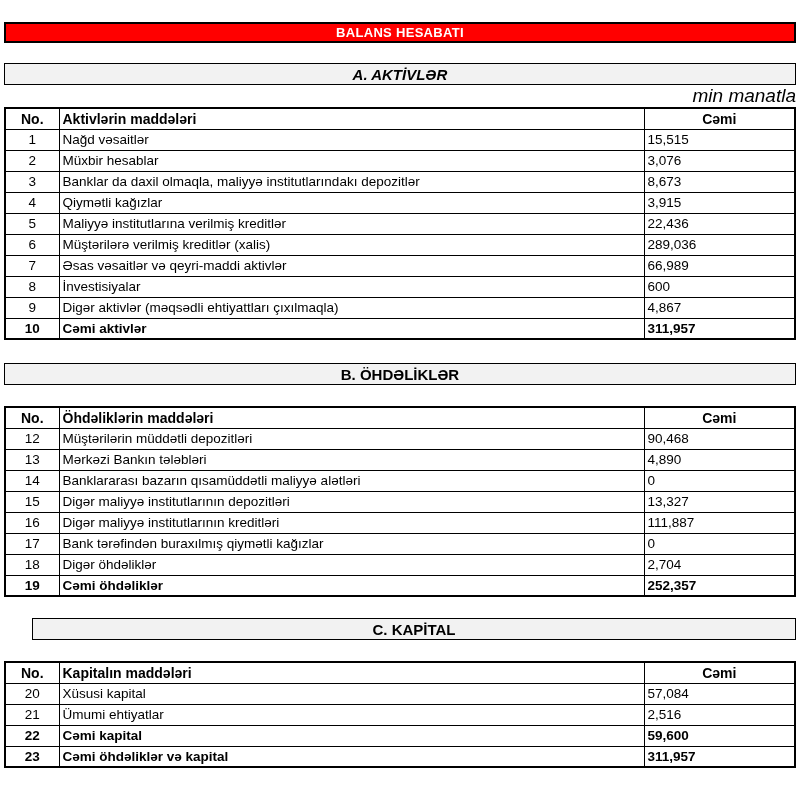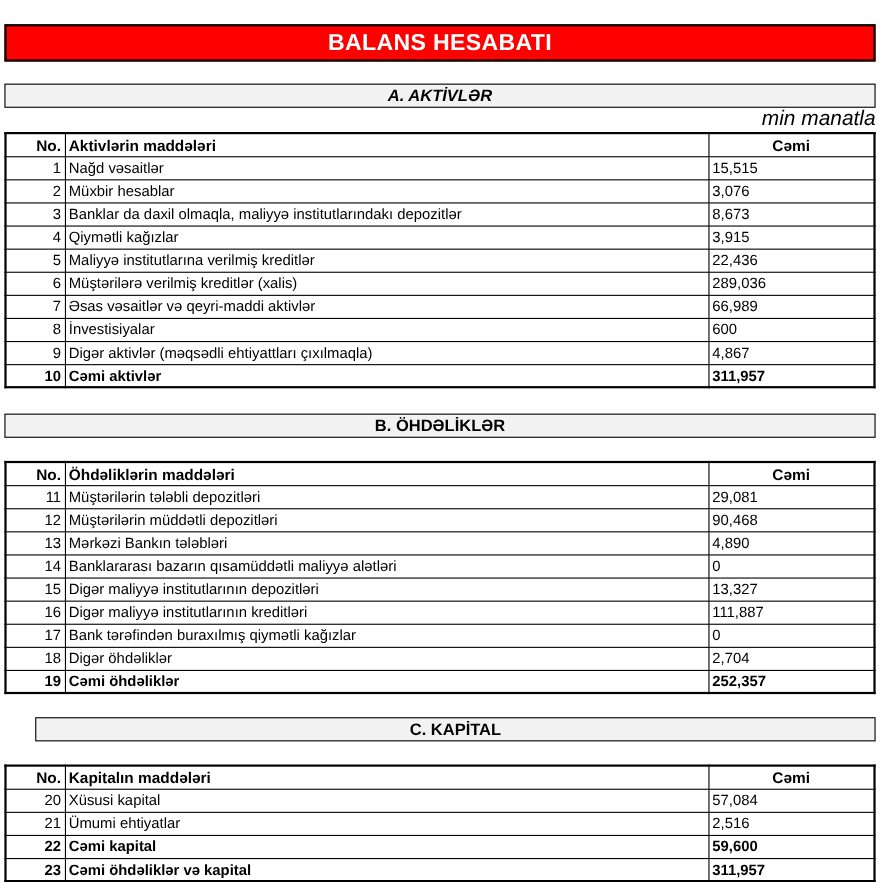--- a/index.html
+++ b/index.html
@@ -12,26 +12,26 @@
   html, body {
     width: 800px; height: 802px;
     background: #FFFFFF;
     font-family: "Liberation Sans", sans-serif;
     color: #000;
     overflow: hidden;
   }
   .doc { padding: 22px 4px 0 4px; }
 
   .banner {
-    height: 34px;
+    height: 21px;
     background: var(--banner-bg);
     border: 2px solid var(--border);
     display: flex; align-items: center; justify-content: center;
     color: var(--banner-text);
-    font-weight: bold; font-size: 21px; letter-spacing: 0.3px;
+    font-weight: bold; font-size: 13px; letter-spacing: 0.3px;
   }
 
   .section-bar {
     height: 22px;
     background: var(--section-bg);
     border: 1.5px solid var(--border);
     display: flex; align-items: center; justify-content: center;
     font-weight: bold; font-size: 15px;
   }
   .bar-a { margin-top: 20px; font-style: italic; }
@@ -57,21 +57,21 @@
     padding: 0 3px;
     font-size: 13.5px;
     line-height: 1;
     overflow: hidden;
     white-space: nowrap;
   }
   table.sheet th { font-weight: bold; font-size: 14px; }
   col.c-no    { width: 54px; }
   col.c-label { width: auto; }
   col.c-value { width: 151px; }
-  th.h-no, td.c-num   { text-align: right; }
+  th.h-no, td.c-num   { text-align: center; }
   th.h-label, td.c-lab { text-align: left; }
   th.h-value { text-align: center; }
   td.c-val   { text-align: left; padding-right: 4px; }
   tr.total td { font-weight: bold; }
 </style>
 </head>
 <body>
 
 <div class="doc">
 
@@ -159,25 +159,20 @@
         <col class="c-label">
         <col class="c-value">
       </colgroup>
     <tbody>
         <tr>
       <th class="h-no">No.</th>
       <th class="h-label">Öhdəliklərin maddələri</th>
       <th class="h-value">Cəmi</th>
     </tr>
     <tr>
-      <td class="c-num">11</td>
-      <td class="c-lab">Müştərilərin tələbli depozitləri</td>
-      <td class="c-val">29,081</td>
-    </tr>
-    <tr>
       <td class="c-num">12</td>
       <td class="c-lab">Müştərilərin müddətli depozitləri</td>
       <td class="c-val">90,468</td>
     </tr>
     <tr>
       <td class="c-num">13</td>
       <td class="c-lab">Mərkəzi Bankın tələbləri</td>
       <td class="c-val">4,890</td>
     </tr>
     <tr>

